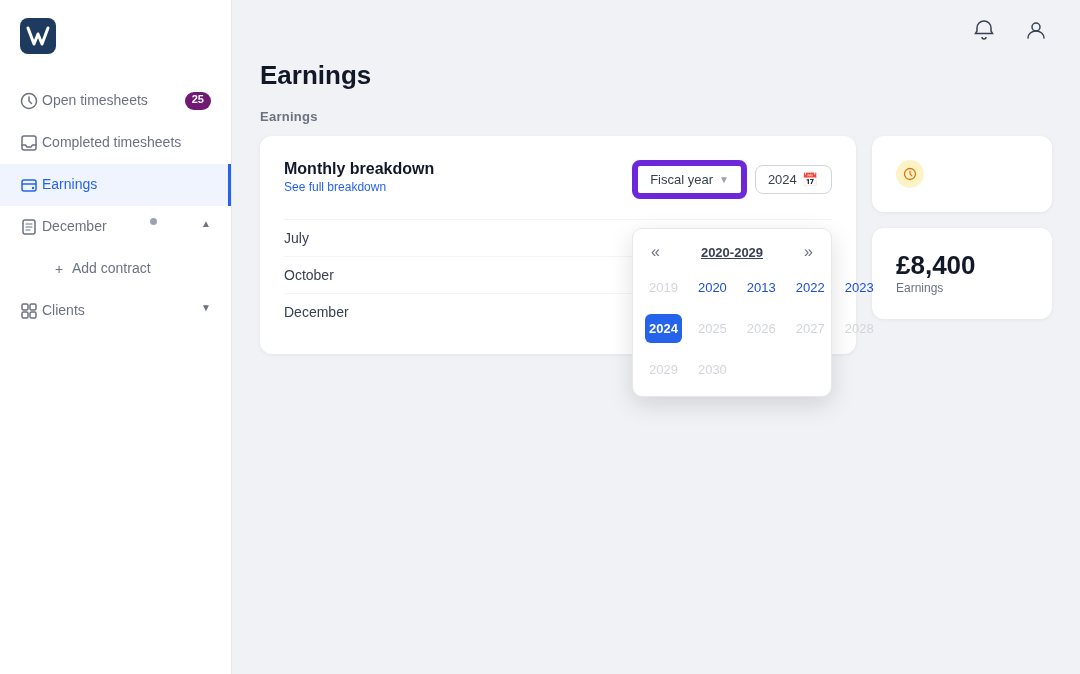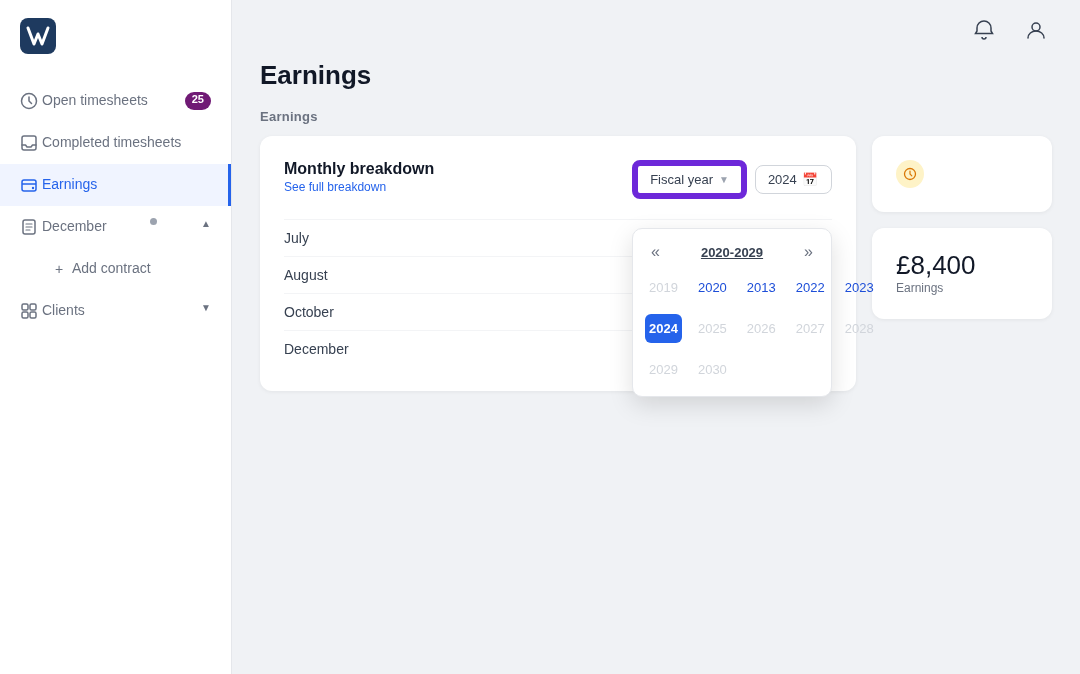--- a/index.html
+++ b/index.html
@@ -290,21 +290,21 @@
       color: #d1d5db;
       cursor: default;
     }
 
     .controls-wrapper {
       position: relative;
     }
 
     .earnings-amount {
       font-size: 26px;
-      font-weight: 400;
+      font-weight: 700;
       color: #111827;
       line-height: 1;
     }
     .earnings-label {
       font-size: 12px;
       color: #6b7280;
       margin-top: 3px;
     }
   </style>
 </head>
@@ -453,24 +453,20 @@
             </div>
           </div>
         </div>
 
         <div>
           <div class="month-row">
             <span class="month-name">July</span>
             <span class="month-hours">136h</span>
           </div>
           <div class="month-row">
-            <span class="month-name">August</span>
-            <span class="month-hours">208h</span>
-          </div>
-          <div class="month-row">
             <span class="month-name">October</span>
             <span class="month-hours">128h</span>
           </div>
           <div class="month-row">
             <span class="month-name">December</span>
             <span class="month-hours">32h</span>
           </div>
         </div>
       </div>
 

